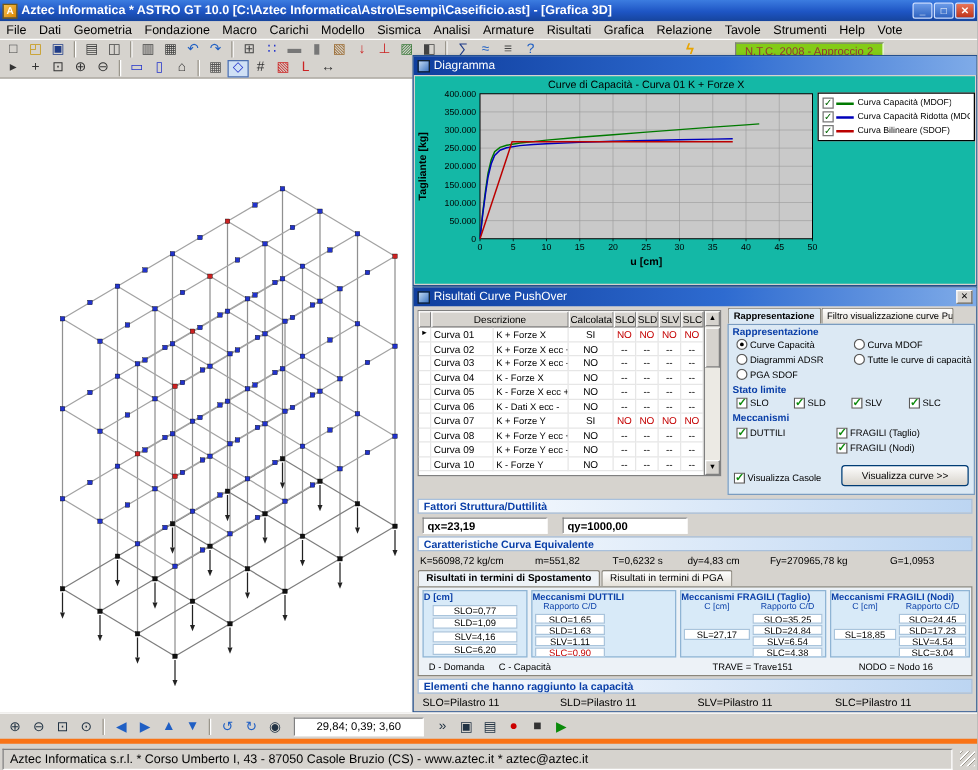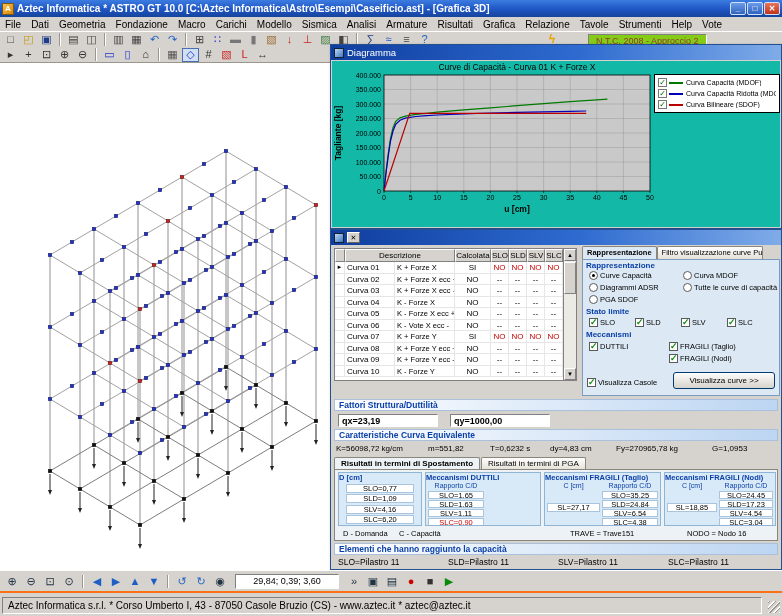--- a/index.html
+++ b/index.html
@@ -97,21 +97,21 @@
   .pcol .vrow{margin:0.5px 1px;height:8.5px}
   .chead{font-size:7px;color:#0A3FA8;text-align:center;height:8px;line-height:8px;white-space:nowrap;overflow:hidden}
   .slbox{margin-top:13px !important}
   .sleg{position:absolute;top:59px;font-size:7.5px;white-space:nowrap}
 
   
   .bottombar{position:absolute;left:0;top:570px;width:782px;height:21px;background:#D6D3CE;border-top:1px solid #fff;display:flex;align-items:center;padding-left:3px;z-index:6}
   .bgroup{display:flex;align-items:center;gap:1px}
   .bbtn{width:18px;height:17px;display:inline-flex;align-items:center;justify-content:center;font-size:11px;border:1px solid transparent}
   .coordbox{width:104px;height:15px;background:#fff;border:1px solid;border-color:#808080 #fff #fff #808080;font-size:9px;line-height:13px;text-align:center;margin:0 6px;white-space:nowrap}
-  .statusbar{position:absolute;left:0;top:591px;width:782px;height:25px;background:#D6D3CE;border-top:2px solid #f97316;z-index:6}
+  .statusbar{position:absolute;left:0;top:591px;width:782px;height:25px;background:#D6D3CE;border-top:4px solid #f97316;z-index:6}
   .statusinner{position:absolute;left:2px;top:4px;right:20px;height:17px;border:1px solid;border-color:#808080 #fff #fff #808080;font-size:10px;line-height:15px;padding-left:5px;white-space:nowrap;overflow:hidden}
   .grip{position:absolute;right:2px;bottom:3px;width:12px;height:12px;background:repeating-linear-gradient(135deg,#fff 0 1px,#9a968c 1px 2px,transparent 2px 4px)}
 </style>
 </head>
 <body>
 
 <div id="root">
 
   <div class="titlebar">
     <span class="appicon">A</span>
@@ -632,20 +632,21 @@
             <span class="lline" style="background: rgb(187, 0, 0);"></span>
             <span class="ltext">Curva Bilineare (SDOF)</span>
           </div>
         </div>
     </div>
   </div>
 
   <div class="childwin" style="left:330px;top:229px;width:452px;height:341px">
     <div class="ctitle">
       <span class="cicon"></span>
+      <span class="ctitletext">Risultati Curve PushOver</span>
       <span class="cclose">✕</span>
     </div>
     <div class="cbody">
 
       <div class="ptable">
         <div class="thead">
           <span class="tc th c0"></span>
           <span class="tc th h12">Descrizione</span>
           <span class="tc th c3">Calcolata</span>
           <span class="tc th c4">SLO</span>
@@ -700,21 +701,21 @@
               <span class="tc c2">K - Forze X  ecc +</span>
               <span class="tc c3">NO</span>
               <span class="tc c4">--</span>
               <span class="tc c4">--</span>
               <span class="tc c4">--</span>
               <span class="tc c4">--</span>
             </div>
             <div class="trow">
               <span class="tc c0"></span>
               <span class="tc c1">Curva 06</span>
-              <span class="tc c2">K - Vote X  ecc -</span>
+              <span class="tc c2">K - Dati X  ecc -</span>
               <span class="tc c3">NO</span>
               <span class="tc c4">--</span>
               <span class="tc c4">--</span>
               <span class="tc c4">--</span>
               <span class="tc c4">--</span>
             </div>
             <div class="trow">
               <span class="tc c0"></span>
               <span class="tc c1">Curva 07</span>
               <span class="tc c2">K + Forze Y</span>

